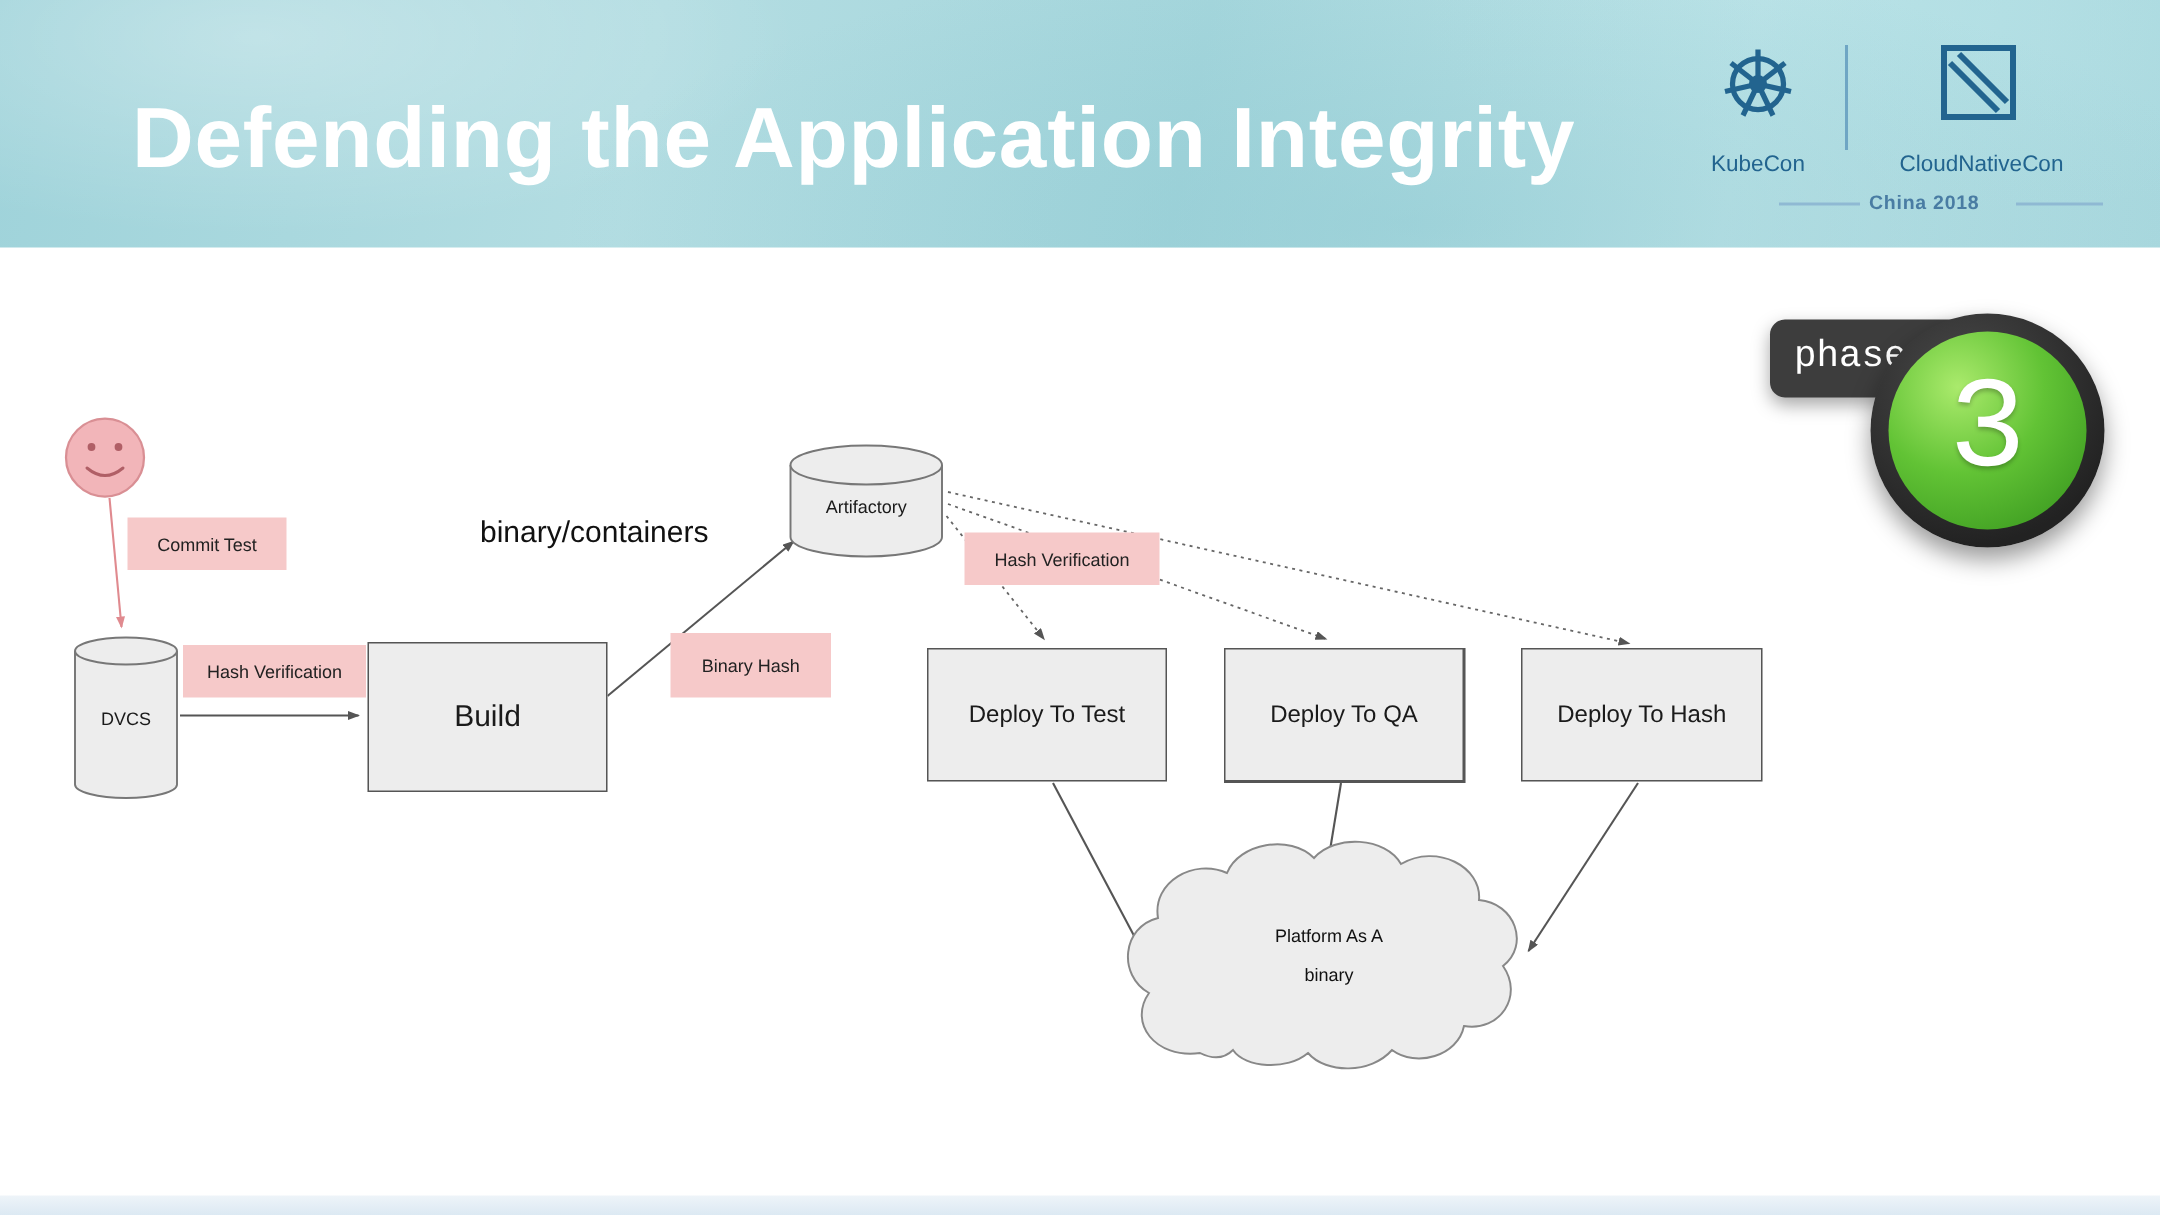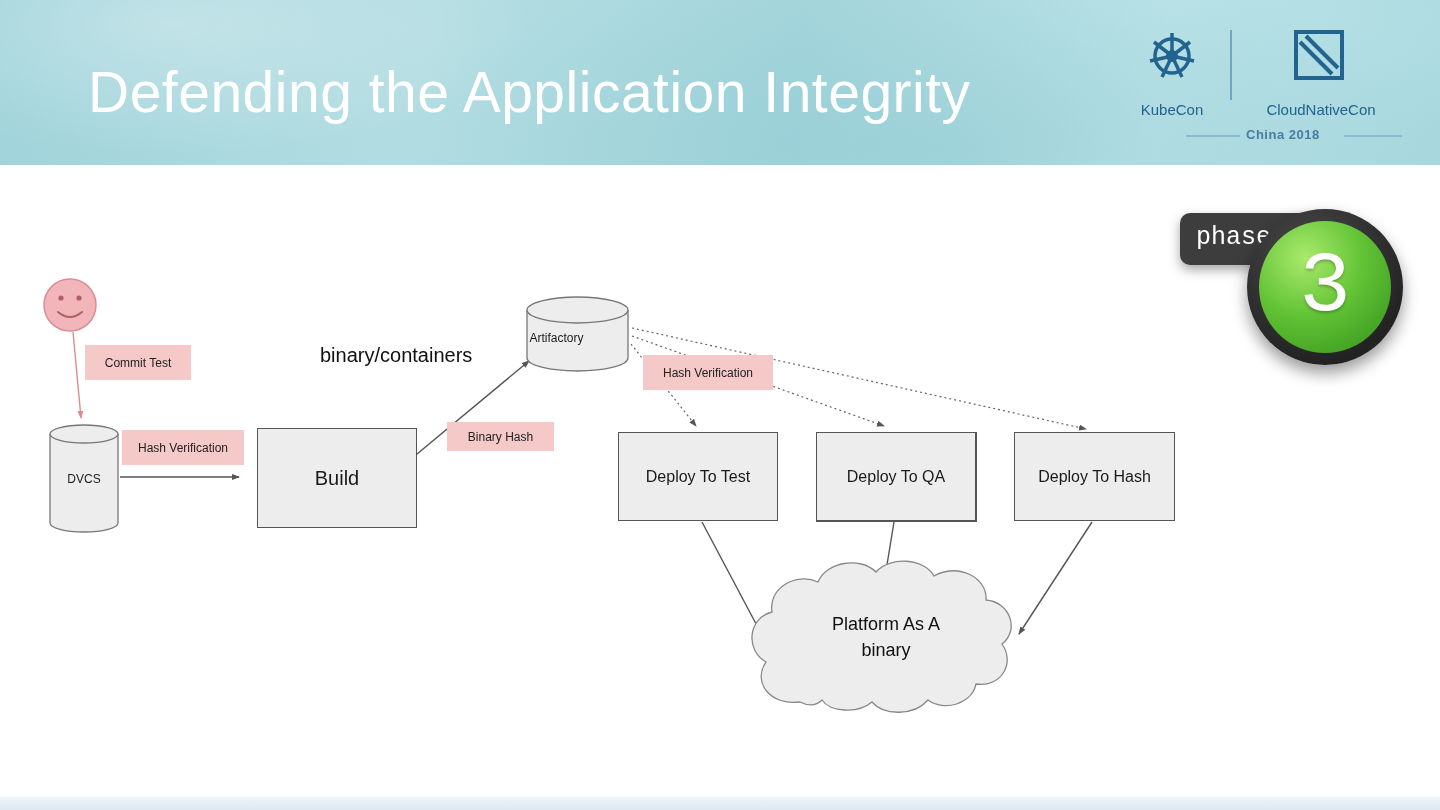--- a/index.html
+++ b/index.html
@@ -12,21 +12,21 @@
   .header{
     position:absolute;left:0;top:0;width:1440px;height:165px;
     background:
       radial-gradient(ellipse 600px 220px at 12% 15%, rgba(255,255,255,0.30), rgba(255,255,255,0) 60%),
       radial-gradient(ellipse 800px 260px at 65% 90%, rgba(130,195,205,0.40), rgba(130,195,205,0) 70%),
       radial-gradient(ellipse 500px 180px at 90% 10%, rgba(180,225,230,0.55), rgba(180,225,230,0) 70%),
       linear-gradient(100deg,#9fd3da 0%,#b3dde2 30%,#a5d6dc 55%,#bde3e7 80%,#a9d8de 100%);
   }
   .slide-title{
     position:absolute;left:88px;top:62px;
-    font-size:57px;line-height:60px;color:#ffffff;font-weight:400;
+    font-size:57px;line-height:60px;color:#ffffff;font-weight:700;
     letter-spacing:0.5px;white-space:nowrap;
   }
   .logo-label{
     position:absolute;font-size:15px;font-weight:normal;color:#22648f;text-align:center;
   }
   .logo-divider{position:absolute;left:1230px;top:30px;width:2px;height:70px;background:#6fa6c4;}
   .event-label{
     position:absolute;left:1246px;top:127px;width:92px;text-align:left;
     font-size:13px;font-weight:bold;color:#497ca3;letter-spacing:0.5px;
   }
@@ -55,43 +55,43 @@
   .phase-number{
     font-size:86px;color:#ffffff;font-weight:400;line-height:1;
     text-shadow:0 2px 3px rgba(0,0,0,0.25);
   }
   
   .diagram-svg{position:absolute;left:0;top:0;}
   .node{
     position:absolute;background:#ededed;border:1px solid #555555;
     display:flex;align-items:center;justify-content:center;color:#1a1a1a;
   }
-  .node.build{left:245px;top:428px;width:158px;height:98px;font-size:20px;margin-left:12px;}
+  .node.build{left:245px;top:428px;width:158px;height:98px;font-size:20px;}
   .node.deploy{font-size:16px;}
   .node.deploy-test{left:618px;top:432px;width:158px;height:87px;}
   .node.deploy-qa{left:816px;top:432px;width:158px;height:87px;border-right-width:2px;border-bottom-width:2px;}
   .node.deploy-prod{left:1014px;top:432px;width:159px;height:87px;}
   .pink-label{
     position:absolute;background:#f6c9c9;color:#222222;font-size:12px;
     display:flex;align-items:center;justify-content:center;text-align:center;
   }
   .pl-commit{left:85px;top:345px;width:106px;height:35px;}
   .pl-hashver1{left:122px;top:430px;width:122px;height:35px;}
-  .pl-binhash{left:447px;top:422px;width:107px;height:29px;}
+  .pl-binhash{left:447px;top:422px;width:107px;height:43px;}
   .pl-hashver2{left:643px;top:355px;width:130px;height:35px;}
   .cyl-label{
     position:absolute;font-size:12px;color:#1a1a1a;text-align:center;
   }
   .cyl-label.dvcs{left:50px;top:472px;width:68px;}
-  .cyl-label.artifactory{left:506px;top:331px;width:101px;}
+  .cyl-label.artifactory{left:527px;top:331px;width:101px;}
   .free-text{position:absolute;color:#111111;}
   .binary-containers{left:320px;top:344px;font-size:20px;}
   .paas-label{
     position:absolute;left:806px;top:611px;width:160px;text-align:center;
-    font-size:18px;line-height:26px;color:#111111;
+    font-size:12px;line-height:26px;color:#111111;
   }
   
   .footer-strip{
     position:absolute;left:0;bottom:0;width:1440px;height:13px;
     background:linear-gradient(180deg,#eef4f9,#dce9f3);
   }
 </style>
 </head>
 <body>
 

